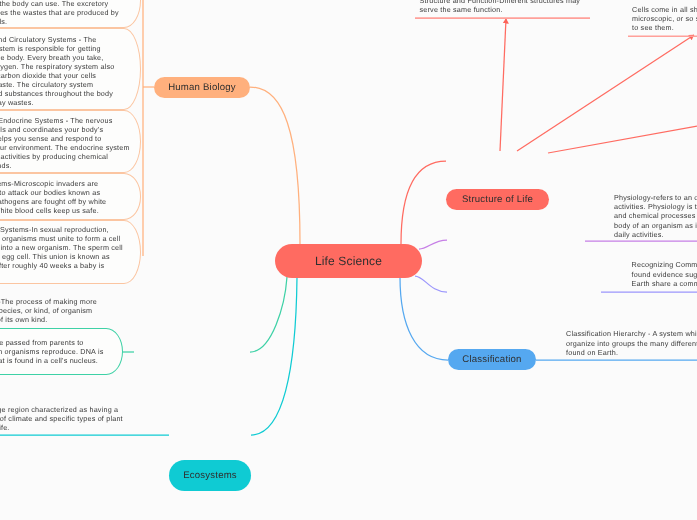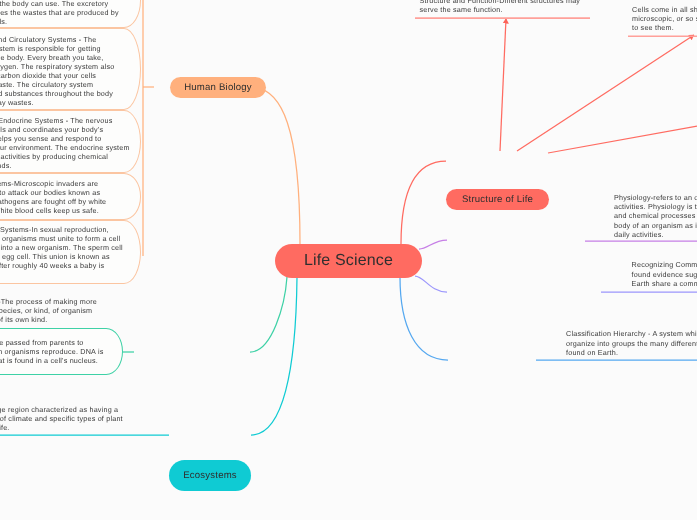--- a/index.html
+++ b/index.html
@@ -5,21 +5,21 @@
 <style>
   html,body{margin:0;padding:0;}
   body{width:697px;height:520px;overflow:hidden;background:#fbfbfb;
        font-family:"Liberation Sans",sans-serif;position:relative;
        -webkit-font-smoothing:antialiased;text-rendering:geometricPrecision;}
   #stage{position:absolute;left:0;top:0;width:697px;height:520px;overflow:hidden;}
   svg#edges{position:absolute;left:0;top:0;width:697px;height:520px;}
   .node{position:absolute;border-radius:999px;display:flex;align-items:center;
         justify-content:center;color:#2f2f2f;white-space:nowrap;font-size:9.6px;
         letter-spacing:.2px;}
-  .root{font-size:16px;letter-spacing:.15px;}
+  .root{font-size:12px;letter-spacing:.15px;}
   .leafbox{position:absolute;box-sizing:border-box;
            border-radius:11px 17px 17px 11px / 11px 50% 50% 11px;
            border:1px solid #fbc5a1;background:#fdfdfc;}
   .leafbox.g{border-color:#3ed1a6;}
   .leaftext{position:absolute;color:#3a3a3a;font-size:7.2px;line-height:9px;
             letter-spacing:.2px;width:170px;}
   .rnote{position:absolute;color:#3a3a3a;font-size:7.2px;line-height:9.2px;
          letter-spacing:.2px;}
 </style>
 </head>
@@ -95,17 +95,18 @@
   <div class="leaftext" style="left:-47px;top:337.5px;width:155px;">DNA-Traits are passed from parents to offspring when organisms reproduce. DNA is a molecule that is found in a cell's nucleus.</div>
 
   <div class="leaftext" style="left:-42px;top:404.8px;width:168px;">Biome-A large region characterized as having a certain type of climate and specific types of plant and animal life.</div>
 
   <div class="rnote" style="left:419.5px;top:-4.2px;width:172px;">Structure and Function-Different structures may serve the same function.</div>
   <div class="rnote" style="left:632px;top:4.8px;width:180px;">Cells come in all shapes and sizes. Most cells are microscopic, or so small that a microscope is needed to see them.</div>
   <div class="rnote" style="left:614px;top:192.9px;width:170px;">Physiology-refers to an organism's functions and activities. Physiology is the study of the physical and chemical processes that take place in the body of an organism as it carries out its normal daily activities.</div>
   <div class="rnote" style="left:631.6px;top:260.3px;width:170px;">Recognizing Common Ancestry - Scientists have found evidence suggesting that all living things on Earth share a common ancestor.</div>
   <div class="rnote" style="left:566px;top:329.4px;width:175px;">Classification Hierarchy - A system which is used to organize into groups the many different organisms found on Earth.</div>
 
-  <div class="node" style="left:170px;top:76.5px;width:96px;height:21px;background:#ffb07d;">Human Biology</div>
+  <div class="node" style="left:154px;top:76.5px;width:96px;height:21px;background:#ffb07d;">Human Biology</div>
   <div class="node" style="left:169px;top:424px;width:82px;height:31px;background:#0fcbd3;margin-top:36px;">Ecosystems</div>
   <div class="node" style="left:446px;top:151px;width:103px;height:21px;background:#ff6b61;margin-top:38px;">Structure of Life</div>
+  <div class="node" style="left:448px;top:349px;width:88px;height:21.3px;background:#55a8f0;">Classification</div>
   <div class="node root" style="left:275px;top:244px;width:147px;height:33.8px;background:#ff6b61;">Life Science</div>
 </div>
 
 </body></html>

